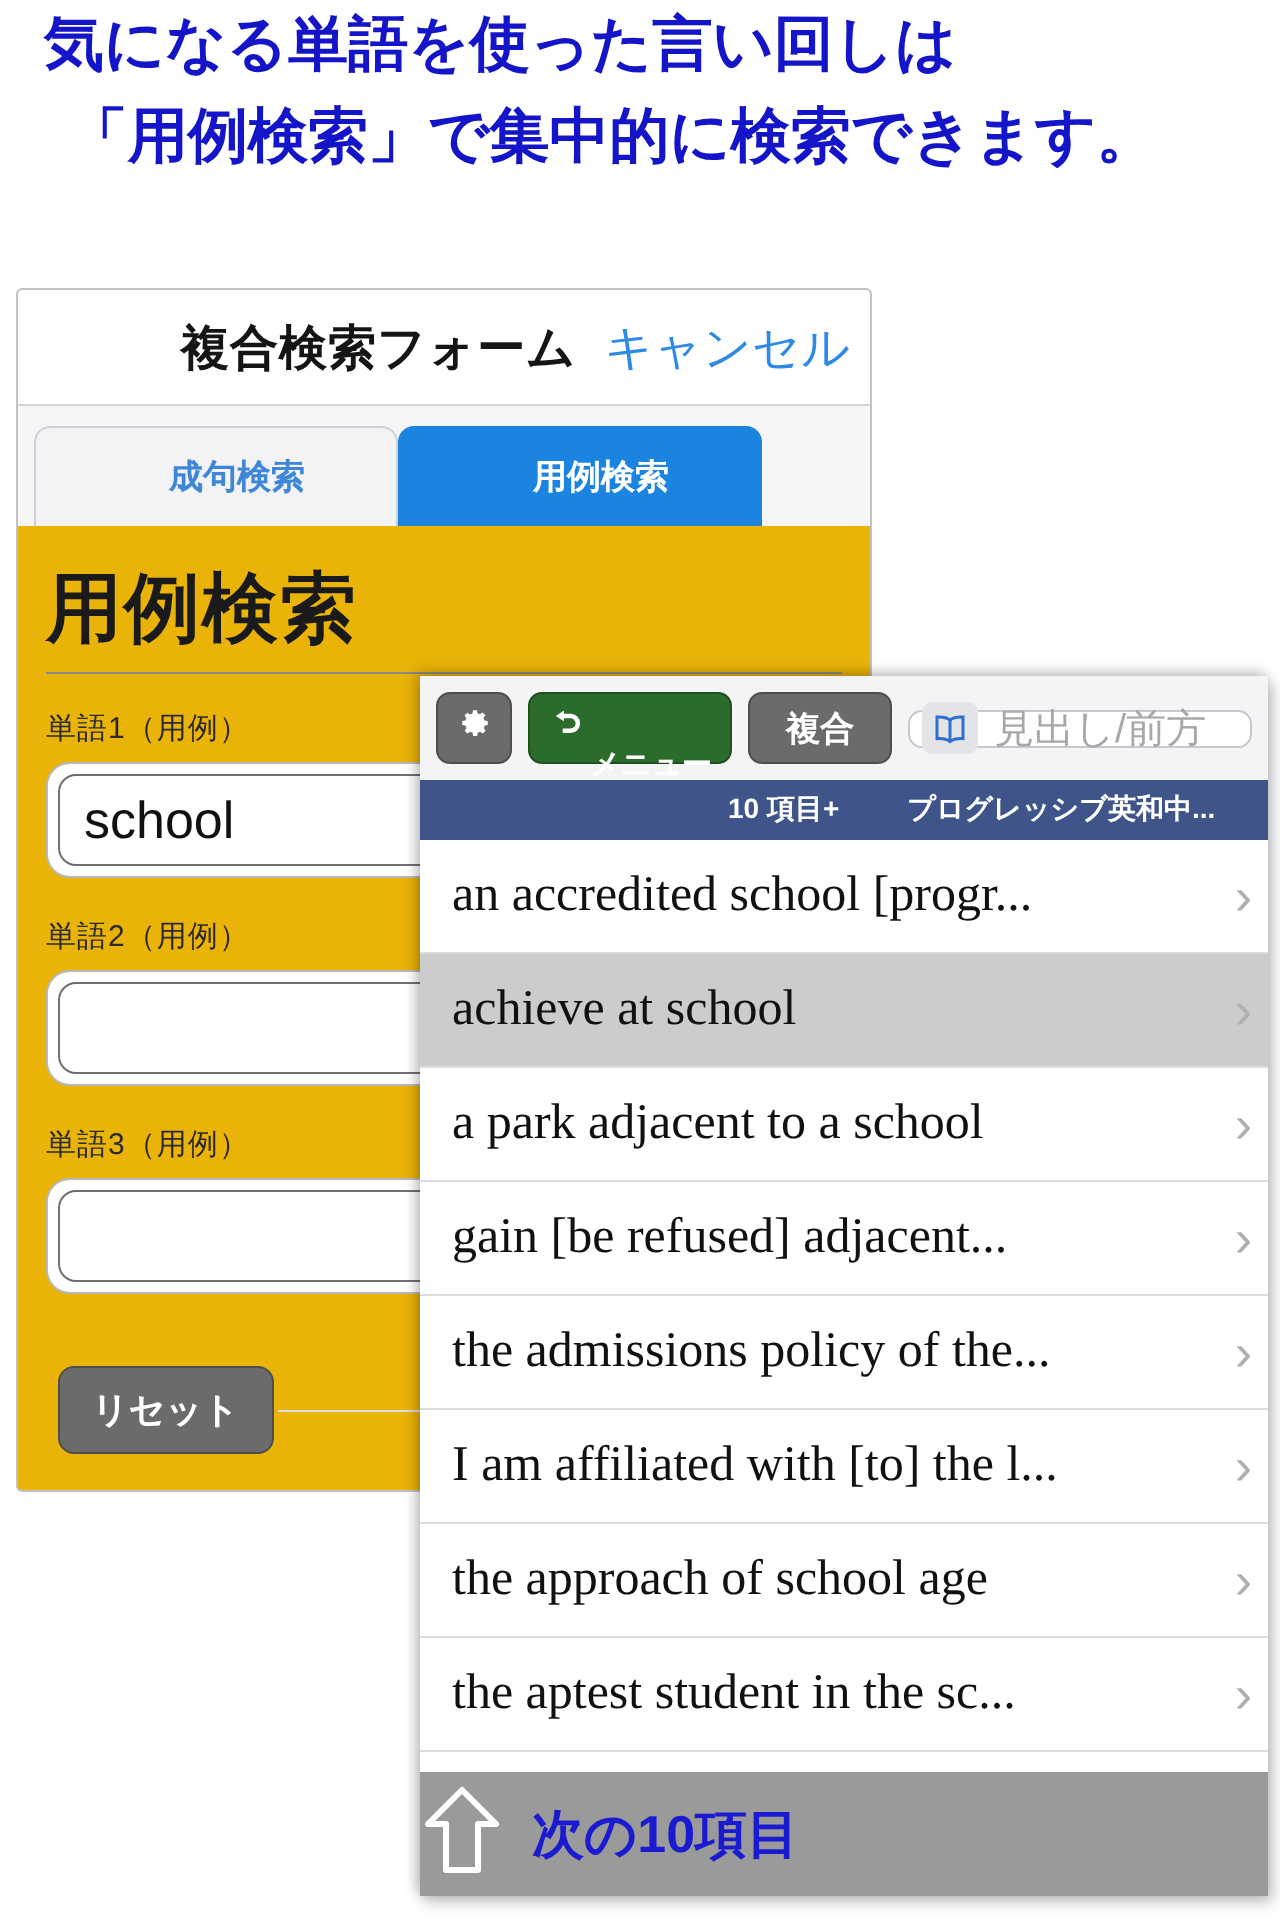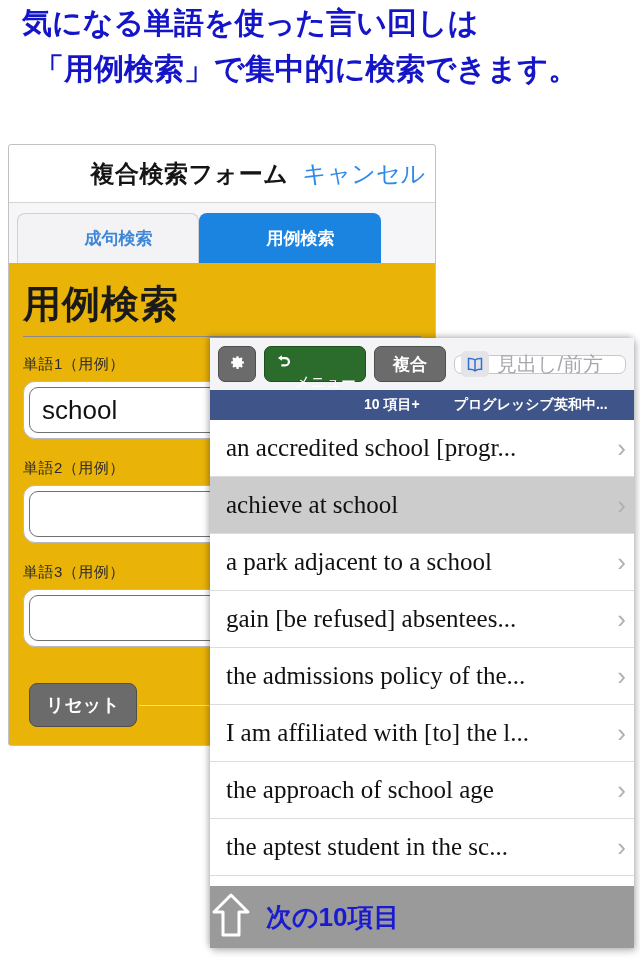--- a/index.html
+++ b/index.html
@@ -214,21 +214,21 @@
     background: #6b6b6b;
     border: 1px solid #4e4e4e;
   }
   .tb-menu {
     height: 36px;
     background: #2b6b2b;
     border: 1px solid #1e4f1e;
     padding: 0 9px;
     gap: 3px;
   }
-  .tb-menu .mlabel { font-size: 15px; font-weight: normal; margin-top: 36px; }
+  .tb-menu .mlabel { font-size: 15px; font-weight: bold; margin-top: 36px; }
   .tb-fukugo {
     height: 36px;
     background: #6b6b6b;
     border: 1px solid #4e4e4e;
     padding: 0 18px;
     font-size: 17px;
   }
   .tb-search {
     flex: 1;
     height: 19px;
@@ -454,21 +454,21 @@
     </div>
     <div class="res-row selected">
       <span class="rtext">achieve at school</span>
       <span class="chev">›</span>
     </div>
     <div class="res-row">
       <span class="rtext">a park adjacent to a school</span>
       <span class="chev">›</span>
     </div>
     <div class="res-row">
-      <span class="rtext">gain [be refused] absentees...</span>
+      <span class="rtext">gain [be refused] adjacent...</span>
       <span class="chev">›</span>
     </div>
     <div class="res-row">
       <span class="rtext">the admissions policy of the...</span>
       <span class="chev">›</span>
     </div>
     <div class="res-row">
       <span class="rtext">I am affiliated with [to] the l...</span>
       <span class="chev">›</span>
     </div>

